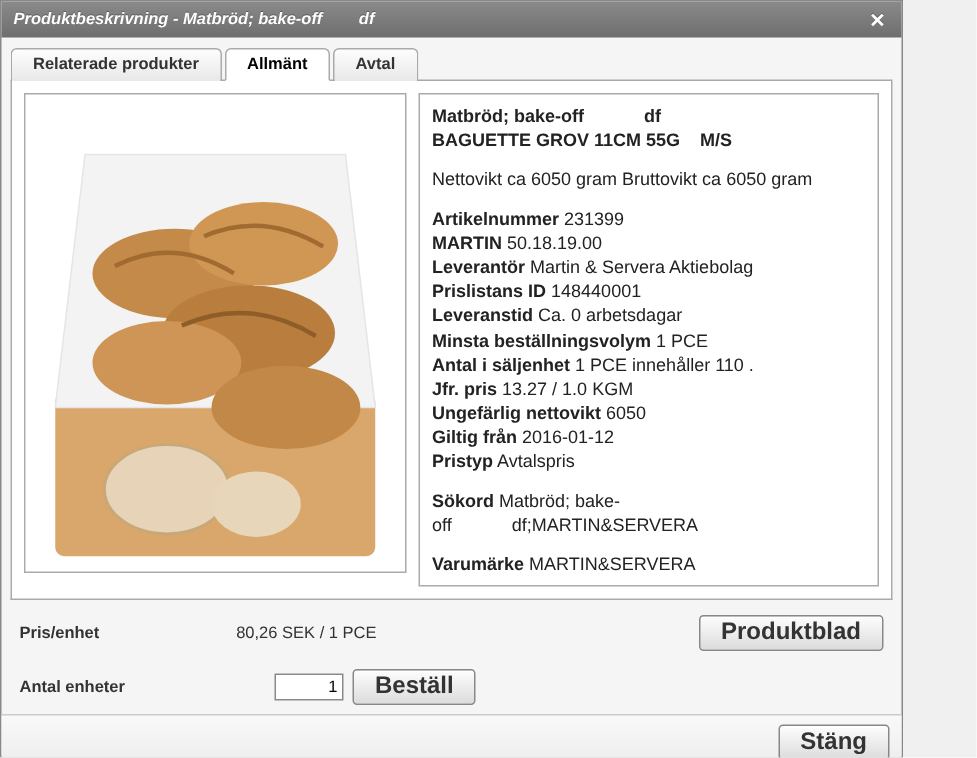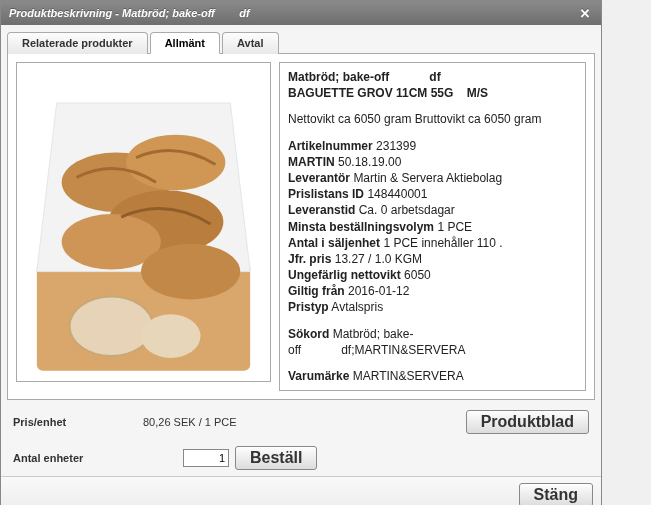--- a/index.html
+++ b/index.html
@@ -104,21 +104,21 @@
     gap: 12px;
   }
   .row {
     display: flex;
     align-items: center;
   }
   .row .label {
     width: 130px;
     font-weight: bold;
   }
-  .row .value { width: 120px; text-align: left; padding-right: 12px; }
+  .row .value { width: 120px; text-align: right; padding-right: 12px; }
   .row .spacer-flex { flex: 1; }
   .btn {
     background: linear-gradient(to bottom, #fdfdfd, #dcdcdc);
     border: 1px solid #888;
     border-radius: 3px;
     padding: 2px 14px;
     font-weight: bold;
     font-size: 16px;
     color: #333;
     cursor: pointer;

